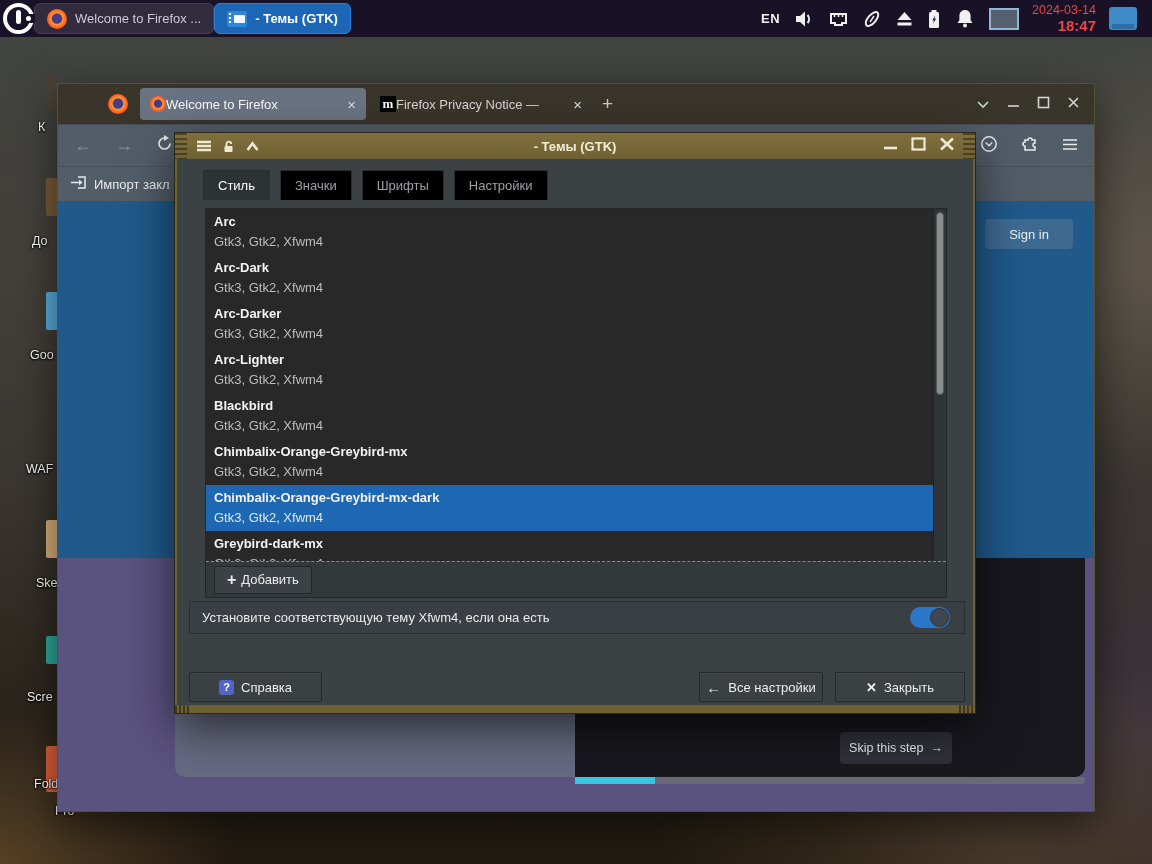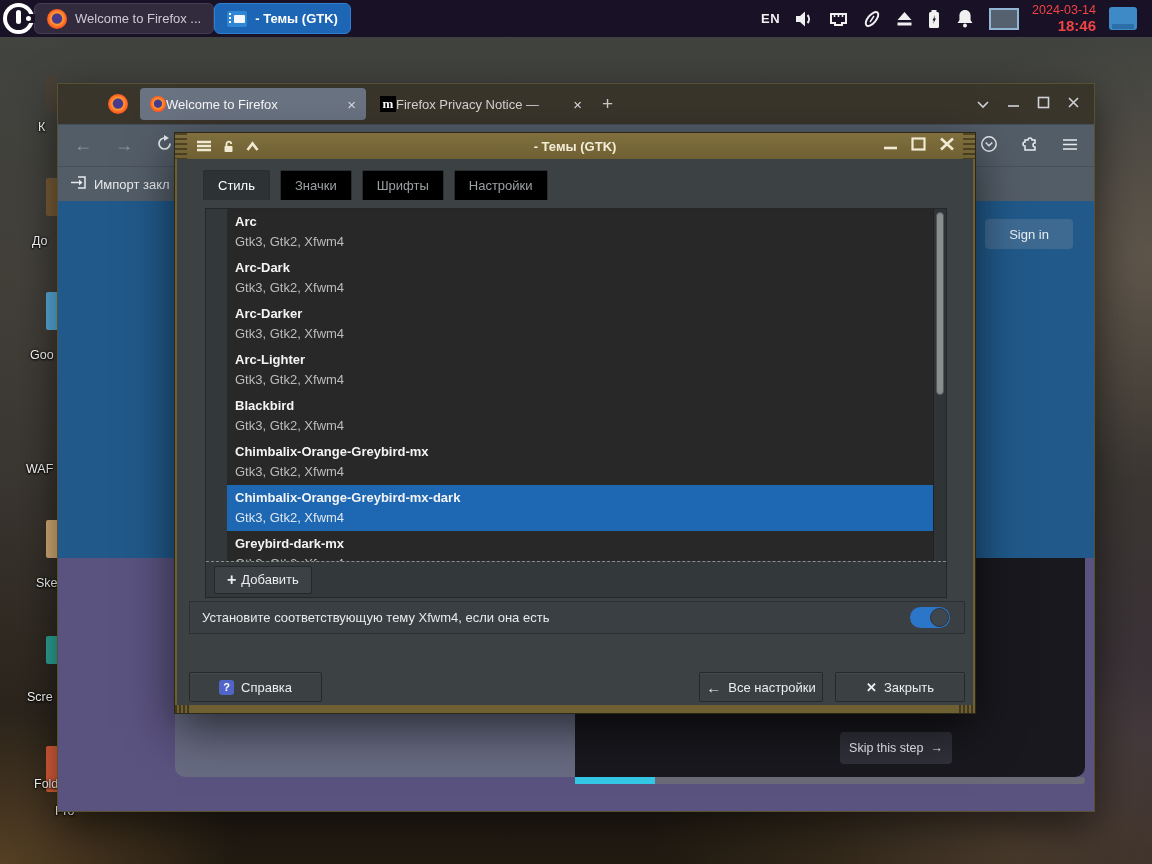--- a/index.html
+++ b/index.html
@@ -86,21 +86,21 @@
   .gtk-btns { margin-left:auto; display:flex; align-items:center; gap:13px; margin-right:8px; }
   .gtk-sides { position:absolute; left:0; right:0; top:26px; bottom:8px; border-left:2px solid #6f6033; border-right:2px solid #6f6033; pointer-events:none; }
   .gtk-body { position:absolute; left:2px; right:2px; top:26px; height:546px; background:#3c4144; }
   .gtk-bottom { position:absolute; left:0; right:0; bottom:0; height:8px; background:#6f6033; }
   .grip { position:absolute; bottom:0; width:16px; height:8px; background:repeating-linear-gradient(90deg, rgba(30,25,10,.55) 0 2px, transparent 2px 4px); }
   .gtk-tabs { position:absolute; left:26px; top:11px; display:flex; gap:10px; }
   .gtk-tab { height:30px; padding:0 14px; display:flex; align-items:center; font-size:13px; background:#000000;
     border:1px solid #2a2e30; border-bottom:none; color:#9ba1a3; border-radius:2px 2px 0 0; }
   .gtk-tab.active { background:#2d3235; color:#ffffff; }
   .list-frame { position:absolute; left:28px; top:49px; width:742px; height:390px; border:1px solid #24272a; background:#33383b; }
-  .theme-list { position:relative; height:352px; background:#282828; overflow:hidden;margin-left:21px; }
+  .theme-list { position:relative; height:352px; background:#282828; overflow:hidden; }
   .theme-row { padding:2px 8px 3px 8px; height:46px; }
   .theme-row.selected { background:var(--sel,#1e67b2); }
   .t-name { color:#f4f4f4; font-size:13px; font-weight:bold; line-height:21px; white-space:nowrap; }
   .t-detail { color:#bcbcbc; font-size:13px; line-height:20px; white-space:nowrap; }
   .theme-row.selected .t-detail { color:#dfe7ef; }
   .vscroll { position:absolute; top:0; right:0; bottom:0; width:13px; background:#2f3437; border-left:1px solid #1f2224; }
   .vthumb { position:absolute; left:2px; top:3px; width:8px; height:183px; background:#8a8d8e; border:1px solid #54585a; border-radius:4px; }
   .add-row { height:36px; border-top:1px dashed #8a8d8e; display:flex; align-items:center; padding-left:8px; }
   .add-btn { height:28px; display:flex; align-items:center; gap:5px; padding:0 12px; background:#3c4145;
     border:1px solid #24282b; border-radius:2px; color:#ecedee; font-size:13px; }
@@ -406,17 +406,17 @@
     </span>
     <span>
       <svg width="22" height="21" viewBox="0 0 22 21">
           <path d="M11 2c-3.4 0-5.6 2.5-5.6 5.6v4.6L3.5 15h15l-1.9-2.8V7.6C16.6 4.5 14.4 2 11 2z" fill="#f0f0f0"></path>
           <circle cx="11" cy="17.5" r="2" fill="#f0f0f0"></circle>
         </svg>
     </span>
     <span class="pager"></span>
     <span class="clock">
       <div class="date">2024-03-14</div>
-      <div class="time">18:46</div>
+      <div class="time">18:47</div>
     </span>
     <span class="monitor"></span>
   </div>
 </div>
 
 </body></html>

